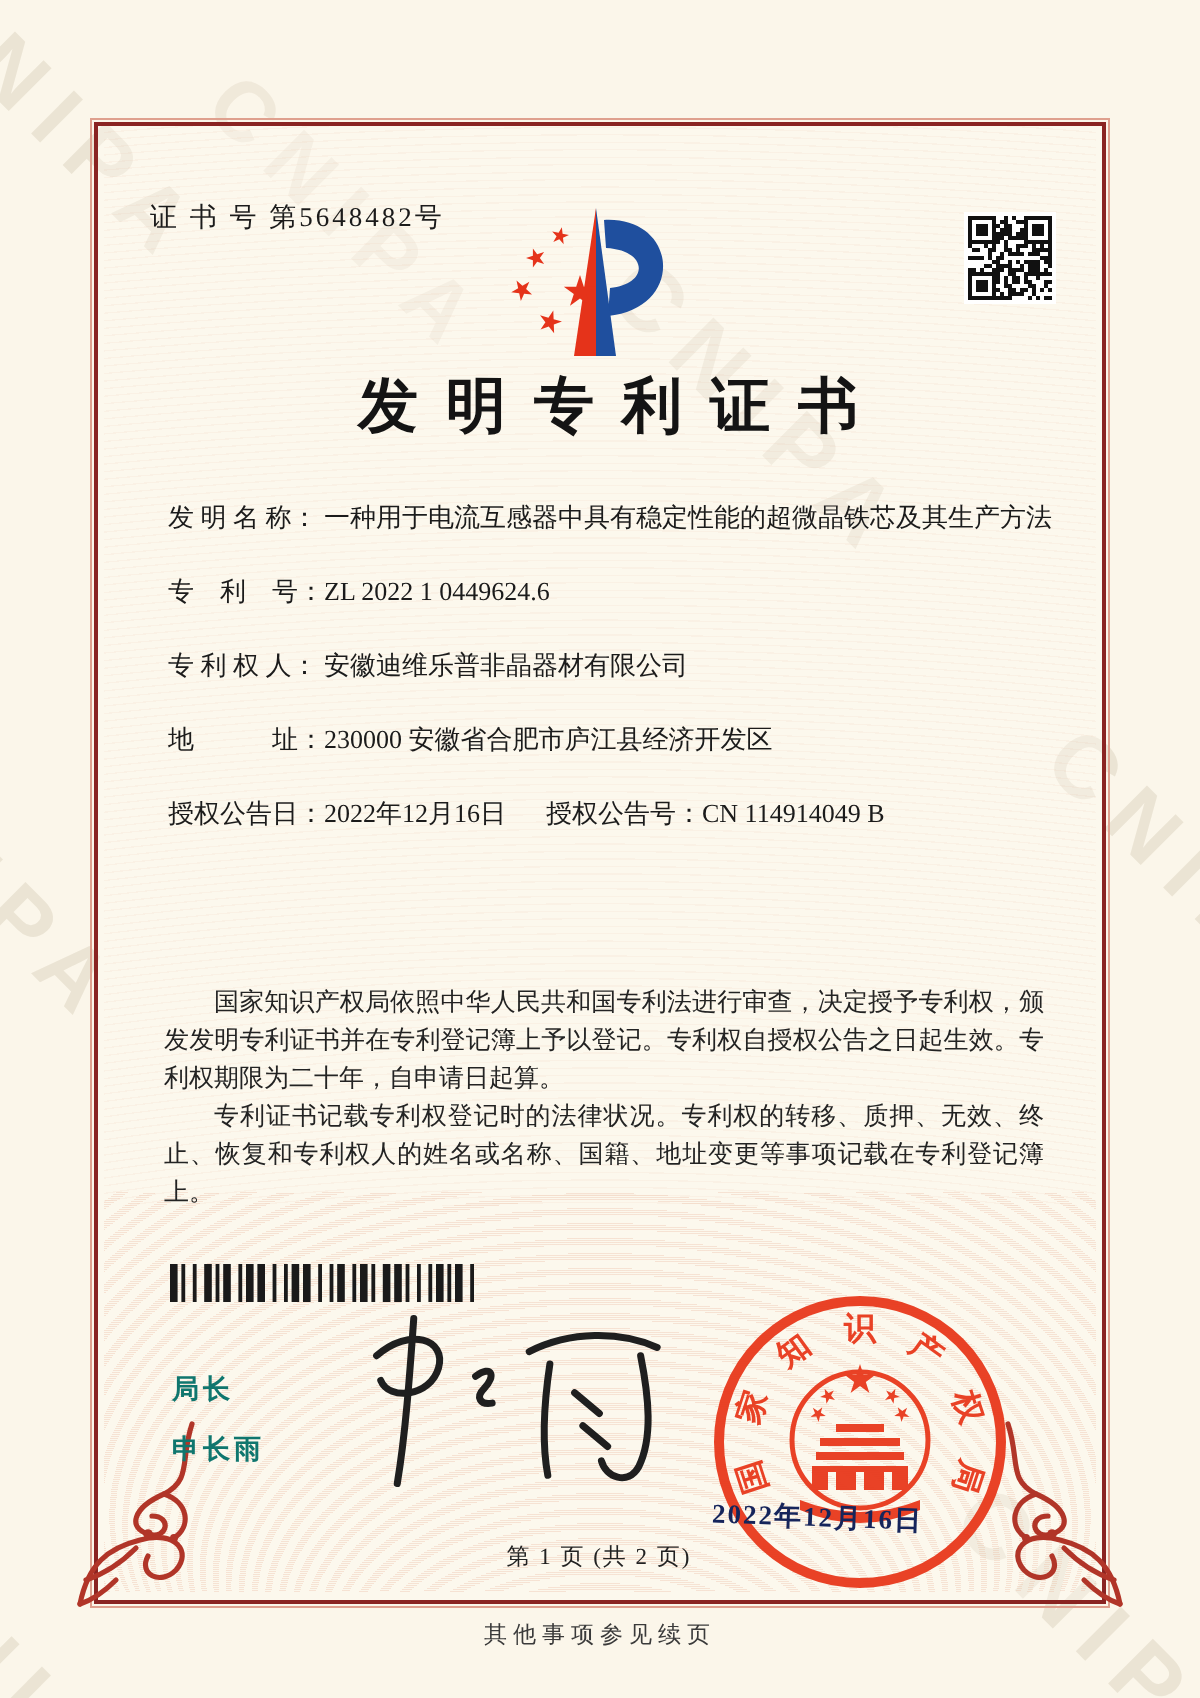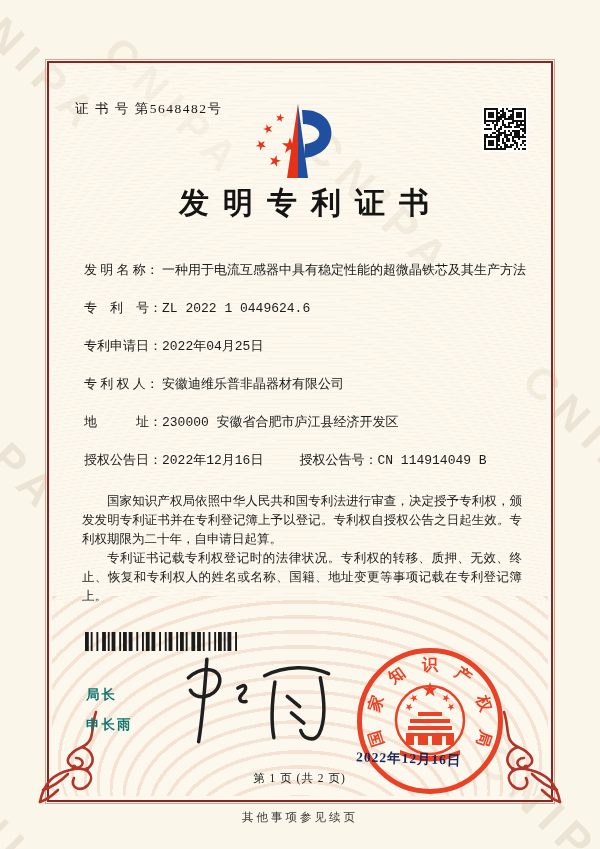--- a/index.html
+++ b/index.html
@@ -49,25 +49,25 @@
   
   .certno{left:75px;top:100px;z-index:5;font-size:13.5px;letter-spacing:1.5px;}
   .logo{left:247px;top:100px;z-index:5;}
   .qr{left:482px;top:106px;width:46px;height:46px;z-index:5;}
   .title{
     left:0;top:179px;width:600px;z-index:5;text-align:center;
     font-size:30px;font-weight:600;letter-spacing:14px;text-indent:14px;
     color:#141414;
   }
   
-  .fields{left:84px;top:260px;width:458px;z-index:5;font-size:13px;}
+  .fields{left:84px;top:249px;width:458px;z-index:5;font-size:13px;}
   .frow{display:flex;align-items:baseline;line-height:20px;margin-bottom:17px;}
   .flabel{flex:0 0 78px;white-space:nowrap;}
-  .fvalue{white-space:nowrap;font-weight:500;font-family:Liberation Mono, monospace;}
-  .glabel2{margin-left:36px;}
+  .fvalue{white-space:nowrap;font-weight:500;}
+  .glabel2{margin-left:20px;}
   
   .paras{left:82px;top:492px;width:440px;z-index:5;font-size:12.5px;line-height:19px;text-align:justify;color:#232323;}
   .paras p{margin:0;text-indent:2em;}
   
   .barcode{left:85px;top:632px;z-index:5;}
   
   .signer{left:86px;top:686px;z-index:5;font-family:"Liberation Sans","DejaVu Sans",sans-serif;font-weight:700;font-size:13.5px;letter-spacing:2px;color:#0f766e;}
   .signer div{margin-bottom:12px;}
   .signature{left:178px;top:652px;z-index:5;}
   
@@ -320,24 +320,20 @@
   <div class="abs fields">
     <div class="frow">
       <span class="flabel">发 明 名 称：</span>
       <span class="fvalue">一种用于电流互感器中具有稳定性能的超微晶铁芯及其生产方法</span>
     </div>
     <div class="frow">
       <span class="flabel">专　利　号：</span>
       <span class="fvalue">ZL 2022 1 0449624.6</span>
     </div>
     <div class="frow">
-      <span class="flabel">专利申请日：</span>
-      <span class="fvalue">2022年04月25日</span>
-    </div>
-    <div class="frow">
       <span class="flabel">专 利 权 人：</span>
       <span class="fvalue">安徽迪维乐普非晶器材有限公司</span>
     </div>
     <div class="frow">
       <span class="flabel">地　　　址：</span>
       <span class="fvalue">230000 安徽省合肥市庐江县经济开发区</span>
     </div>
     <div class="frow">
       <span class="flabel">授权公告日：</span>
       <span class="fvalue">2022年12月16日</span>

